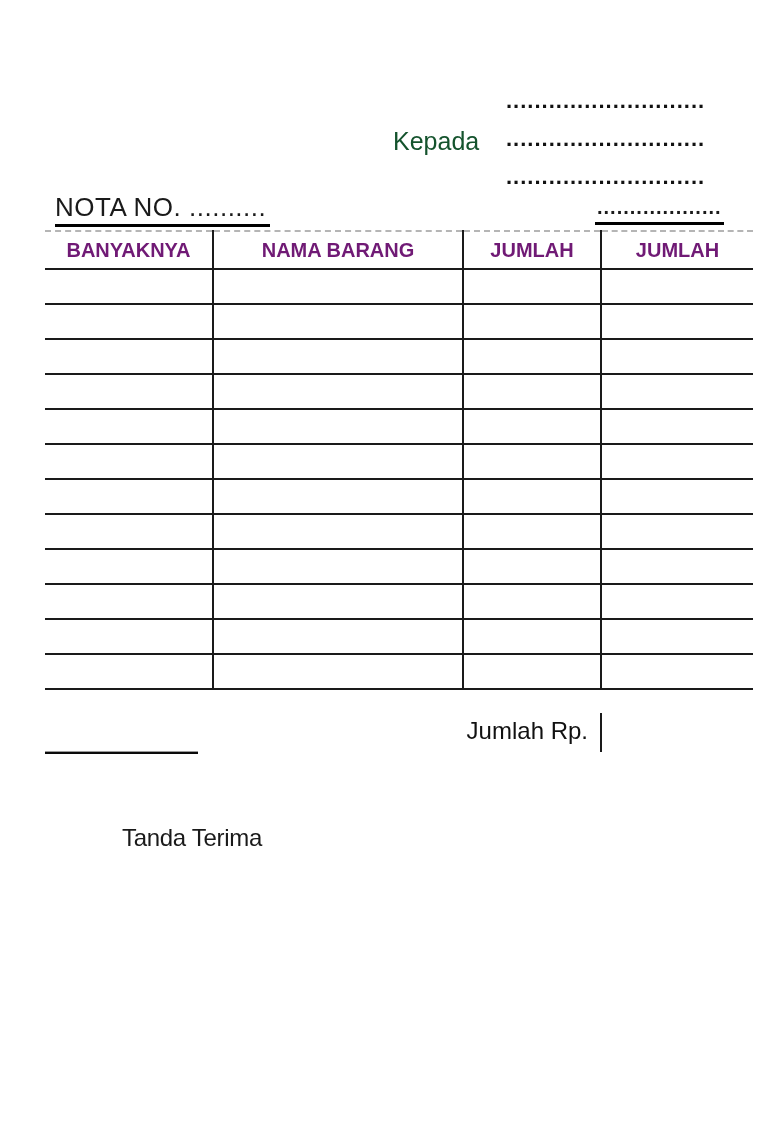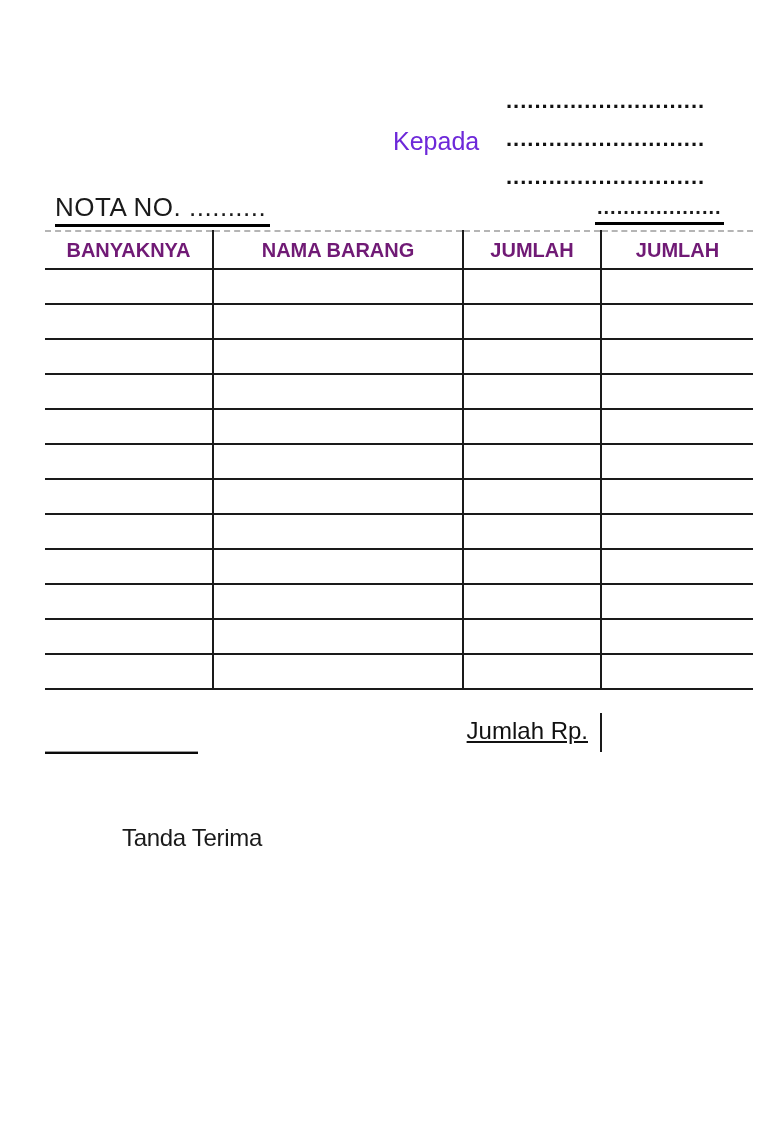--- a/index.html
+++ b/index.html
@@ -14,21 +14,21 @@
     height: 1128px;
     background: #ffffff;
     overflow: hidden;
   }
 
   
   .kepada-label {
     position: absolute;
     left: 393px; top: 127px;
     font-size: 25px;
-    color: #6d28d9;
+    color: #14532d;
   }
   .dotted-line {
     position: absolute;
     left: 506px;
     font-size: 22px;
     font-weight: bold;
     letter-spacing: 1px;
     color: #111;
     white-space: nowrap;
   }
@@ -96,21 +96,20 @@
     width: 2px; height: 39px;
     background: #1a1a1a;
   }
   .total-label {
     position: absolute;
     left: 448px; top: 717px;
     width: 140px;
     text-align: right;
     font-size: 24px;
     color: #111;
-    text-decoration: underline;
   }
   .total-value-cell {
     position: absolute;
     left: 604px; top: 715px;
     width: 148px; height: 36px;
   }
 
   
   .left-short-line {
     position: absolute;

